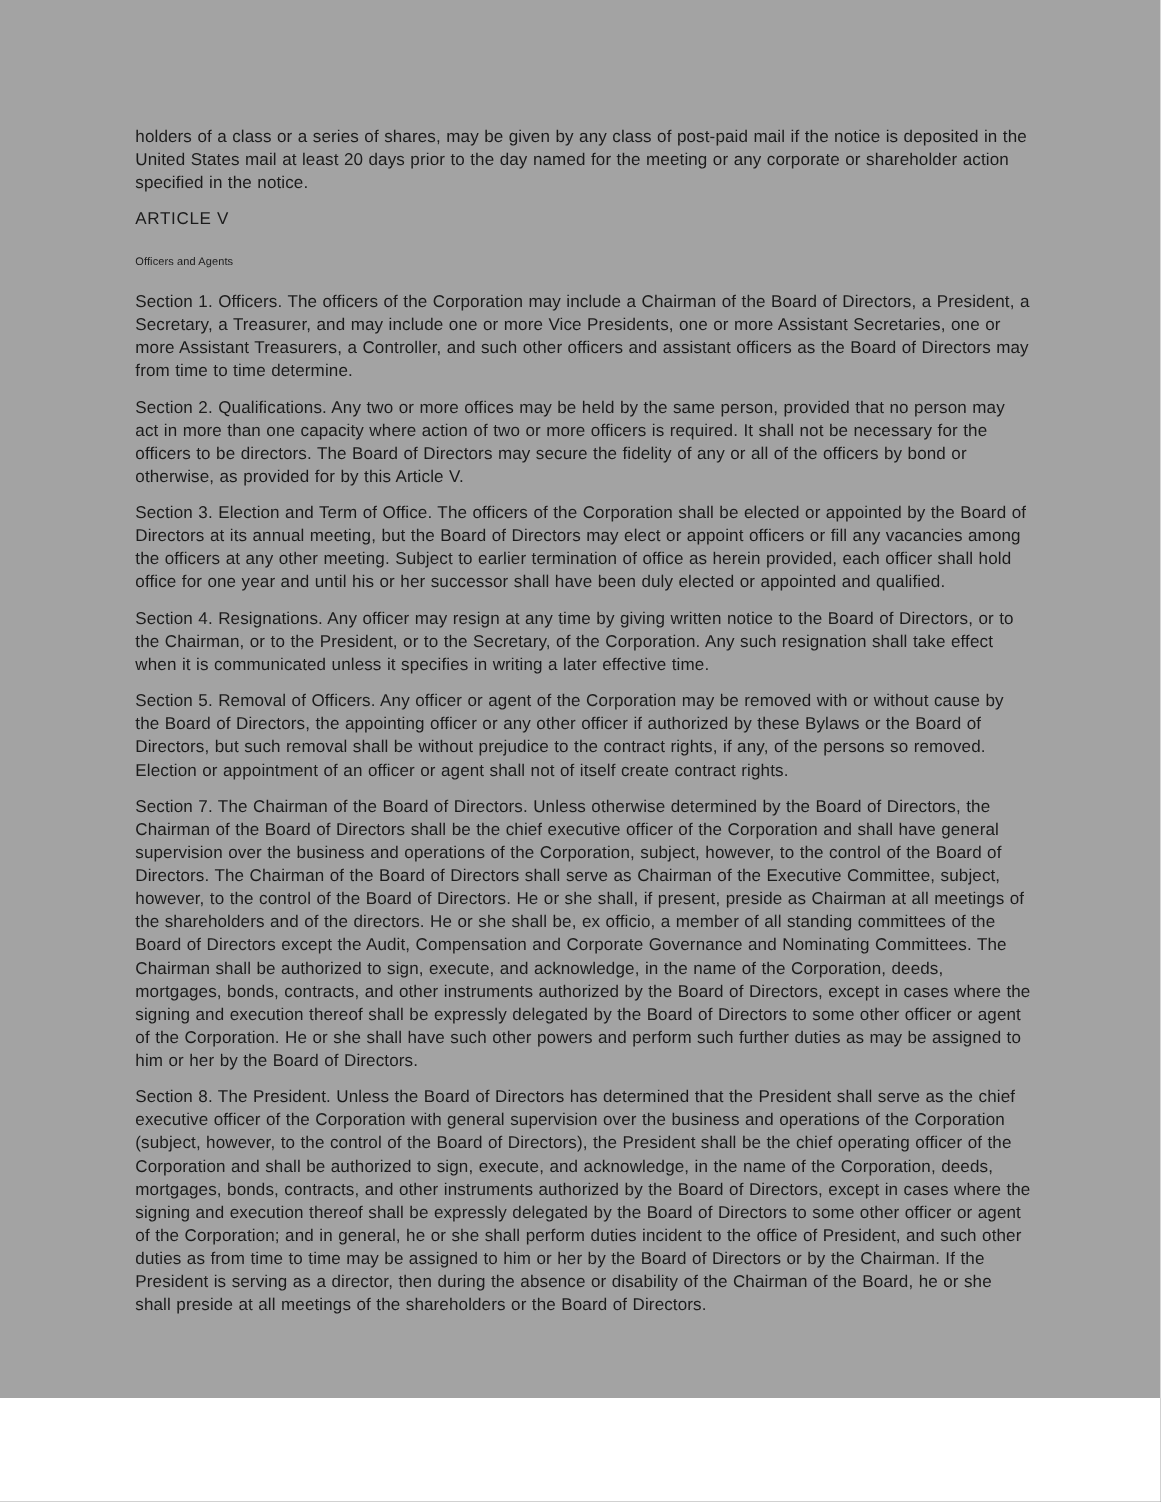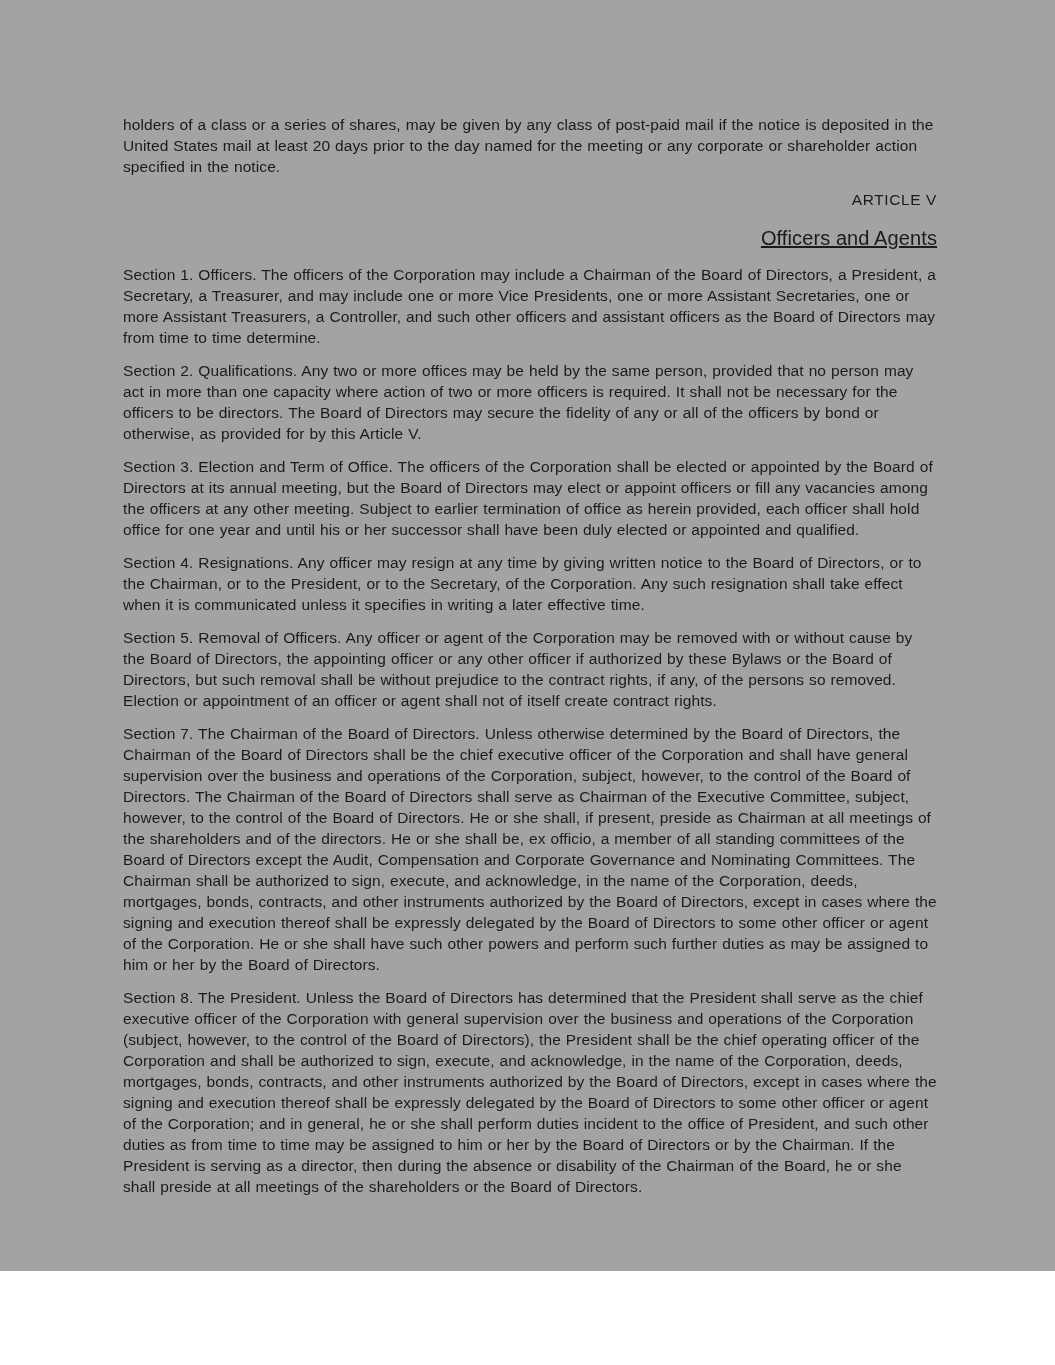--- a/index.html
+++ b/index.html
@@ -27,32 +27,31 @@
     line-height: 21px;
     margin: 0 0 12px 0;
     text-align: left;
     letter-spacing: 0.1px;
     word-spacing: 0.5px;
   }
   .heading {
     font-size: 15.5px;
     line-height: 21px;
     font-weight: normal;
-    text-align: right;
+    text-align: left;
     margin: 5px 0 18px 0;
     letter-spacing: 0.6px;
   }
   .subheading {
-    font-size: 20px;
+    font-size: 10px;
     line-height: 21px;
     font-weight: normal;
-    text-align: right;
+    text-align: left;
     margin: 0 0 15px 0;
     letter-spacing: 0.1px;
-    text-decoration: underline;
   }
   .page-number {
     position: absolute;
     left: 123px;
     width: 814px;
     top: 1276px;
     text-align: center;
     font-size: 16px;
     line-height: 21px;
   }

